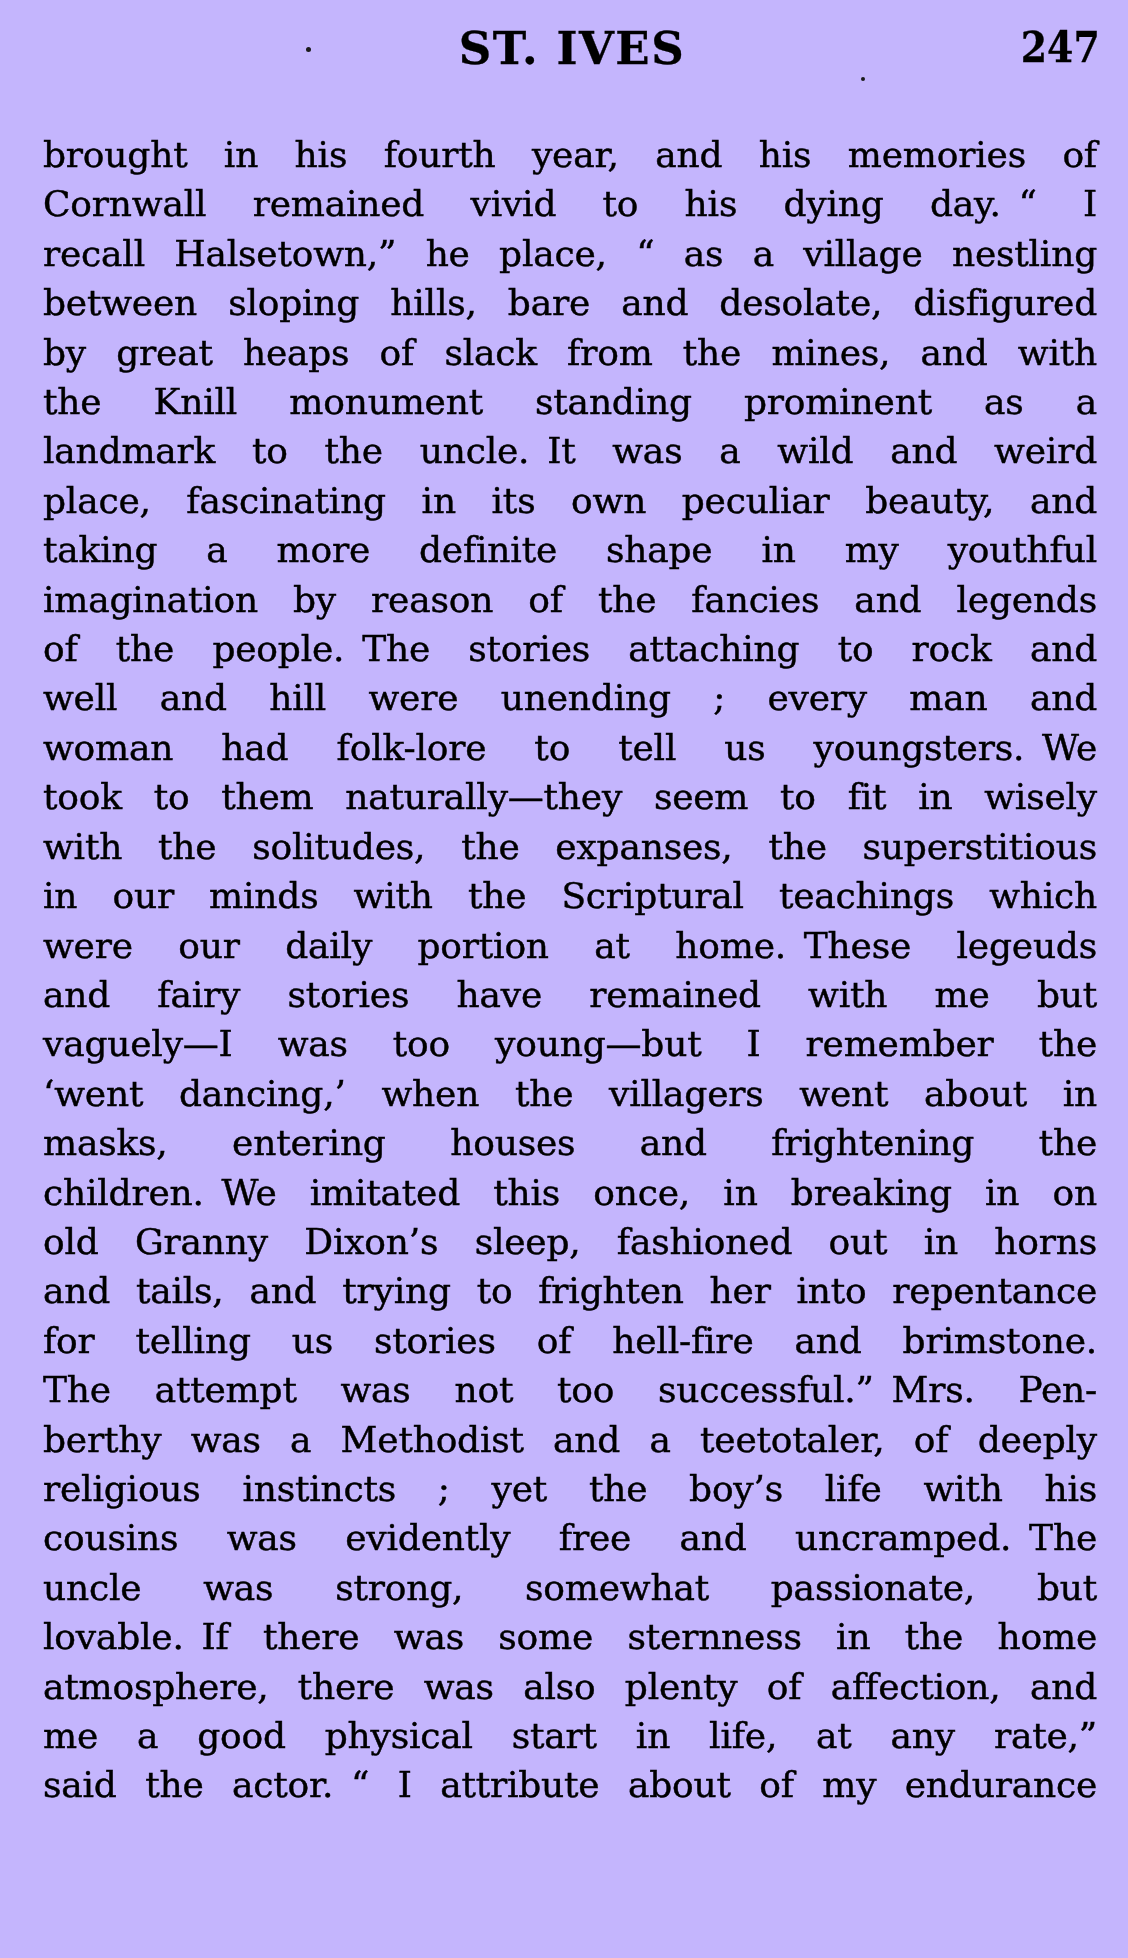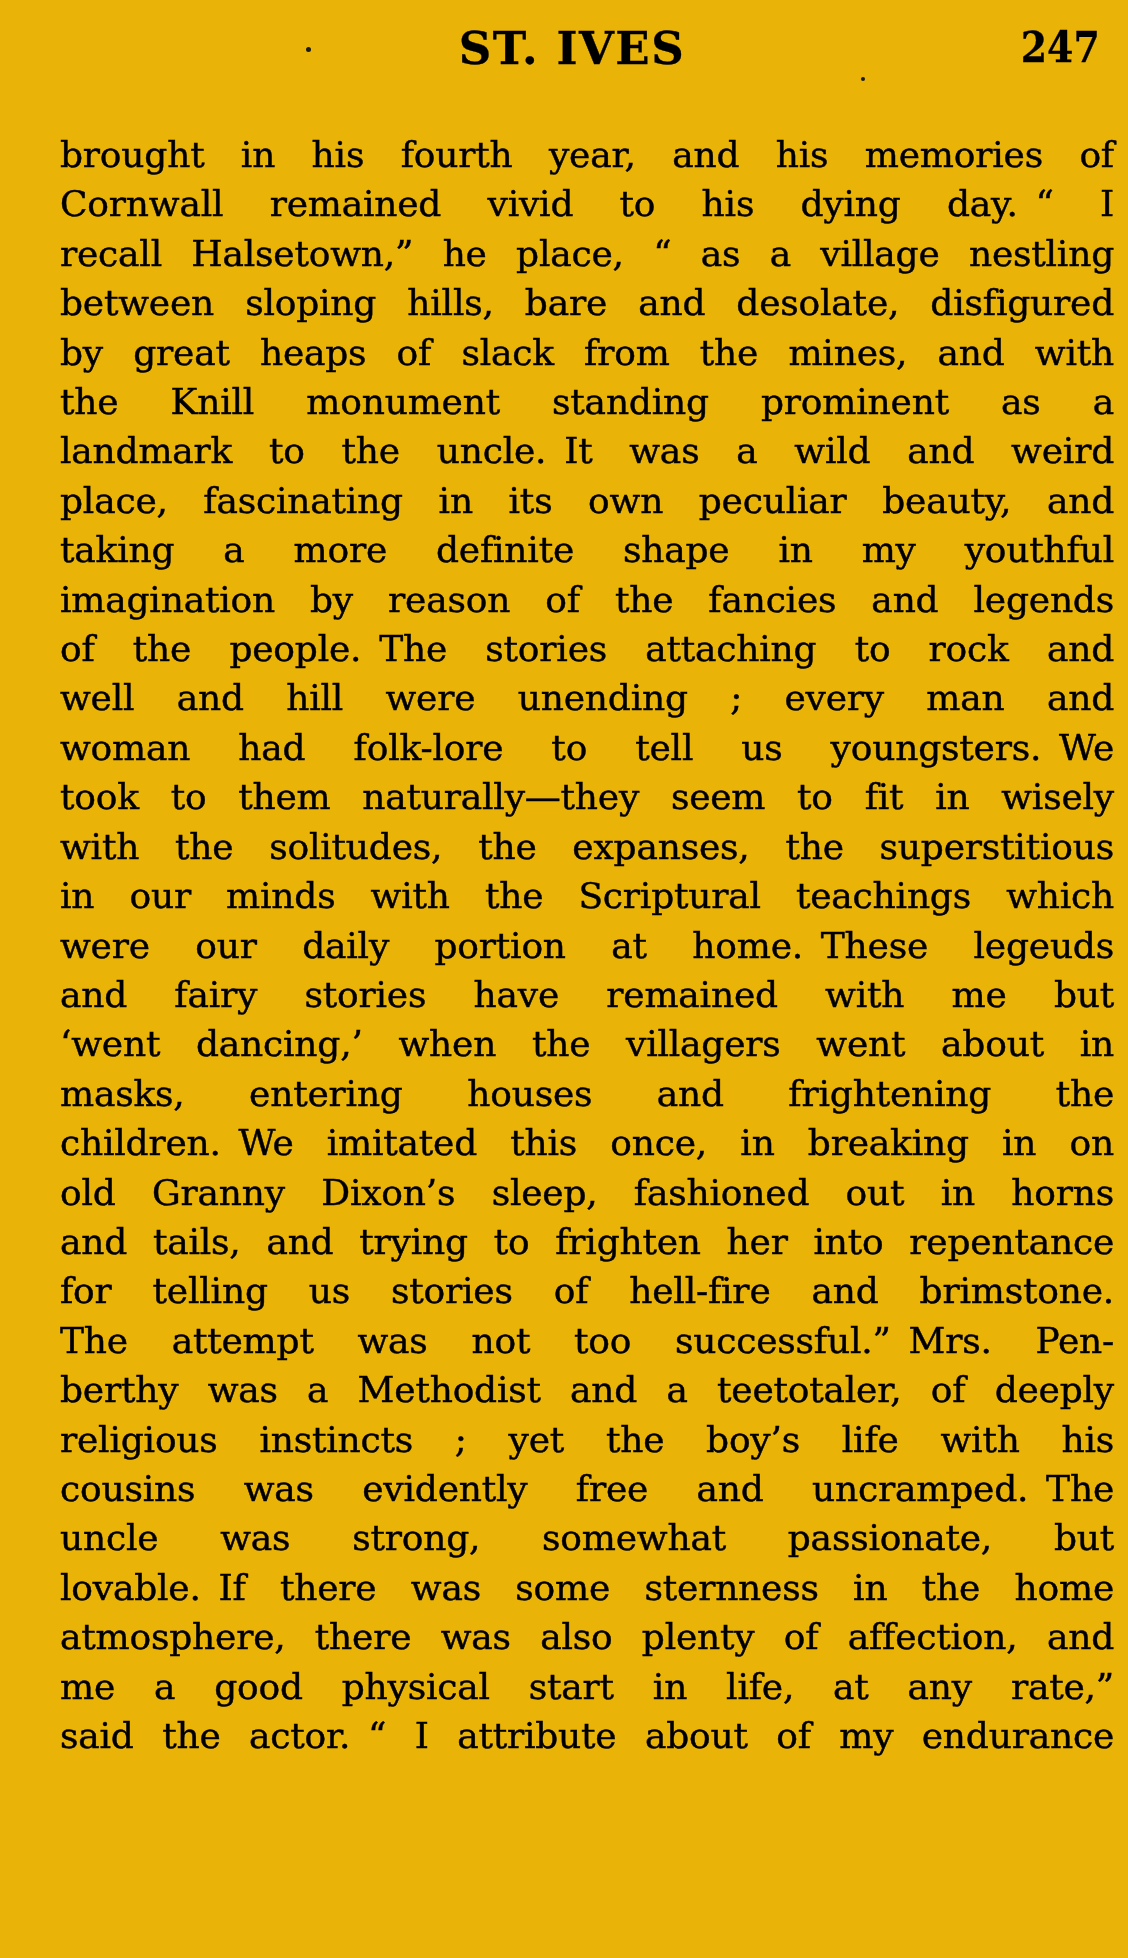--- a/index.html
+++ b/index.html
@@ -4,21 +4,21 @@
 <style>
   html, body {
     margin: 0;
     padding: 0;
     background: #ffffff;
   }
   .page {
     position: relative;
     width: 1128px;
     height: 1958px;
-    background: #eab308;
+    background: #c4b5fd;
     color: #000000;
     font-family: "DejaVu Serif", "Liberation Serif", serif;
     overflow: hidden;
   }
   .running-title {
     position: absolute;
     top: 22px;
     left: 572px;
     transform: translateX(-50%);
     font-size: 45px;
@@ -33,21 +33,21 @@
     right: 28px;
     font-size: 43px;
     font-weight: bold;
     transform: scaleX(0.88);
     transform-origin: right top;
     -webkit-text-stroke: 0.3px #000;
   }
   .page-body {
     position: absolute;
     top: 130px;
-    left: 60px;
+    left: 43px;
     width: 1054px;
   }
   .line {
     font-size: 36px;
     line-height: 49.4px;
     letter-spacing: -0.2px;
     text-align: justify;
     text-align-last: justify;
     white-space: normal;
     -webkit-text-stroke: 0.45px #000;
@@ -84,20 +84,21 @@
       <div class="line">taking a more definite shape in my youthful</div>
       <div class="line">imagination by reason of the fancies and legends</div>
       <div class="line">of the people. The stories attaching to rock and</div>
       <div class="line">well and hill were unending ; every man and</div>
       <div class="line">woman had folk-lore to tell us youngsters. We</div>
       <div class="line">took to them naturally—they seem to fit in wisely</div>
       <div class="line">with the solitudes, the expanses, the superstitious</div>
       <div class="line">in our minds with the Scriptural teachings which</div>
       <div class="line">were our daily portion at home. These legeuds</div>
       <div class="line">and fairy stories have remained with me but</div>
+      <div class="line">vaguely—I was too young—but I remember the</div>
       <div class="line">‘went dancing,’ when the villagers went about in</div>
       <div class="line">masks, entering houses and frightening the</div>
       <div class="line">children. We imitated this once, in breaking in on</div>
       <div class="line">old Granny Dixon’s sleep, fashioned out in horns</div>
       <div class="line">and tails, and trying to frighten her into repentance</div>
       <div class="line">for telling us stories of hell-fire and brimstone.</div>
       <div class="line">The attempt was not too successful.” Mrs. Pen-</div>
       <div class="line">berthy was a Methodist and a teetotaler, of deeply</div>
       <div class="line">religious instincts ; yet the boy’s life with his</div>
       <div class="line">cousins was evidently free and uncramped. The</div>

